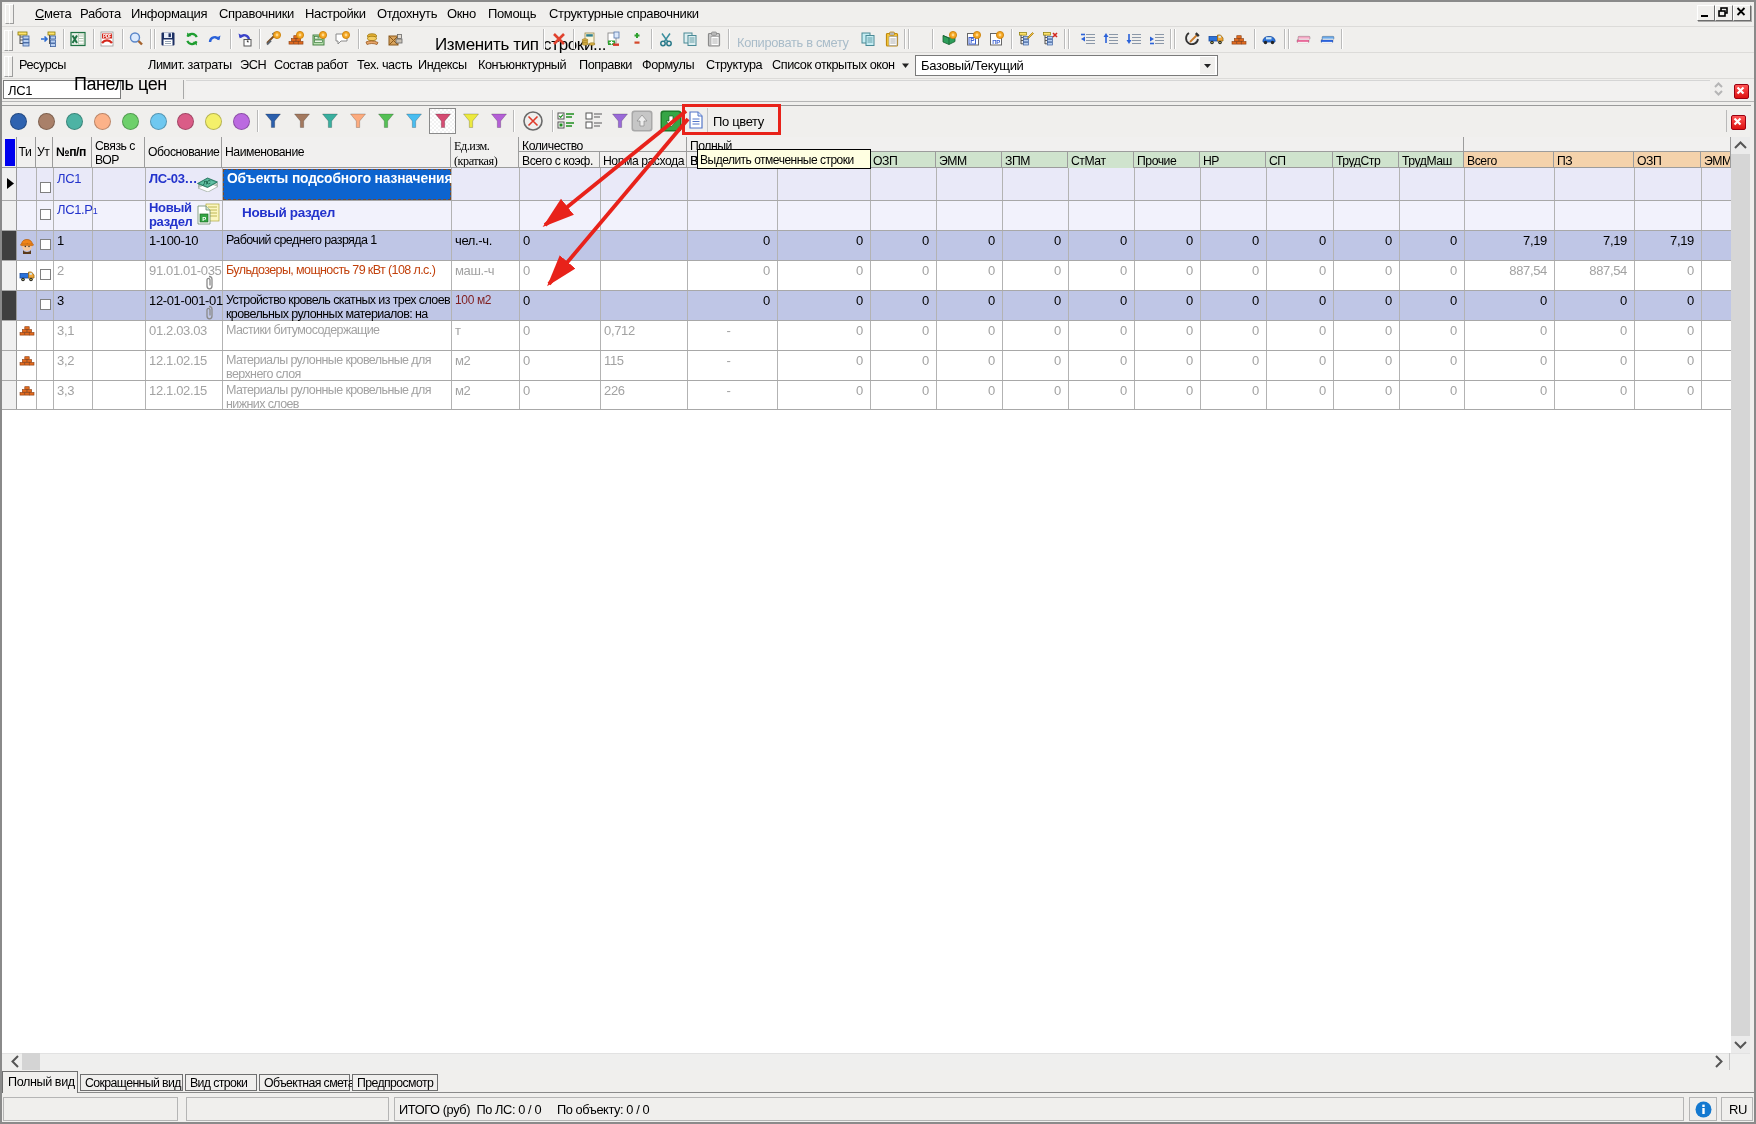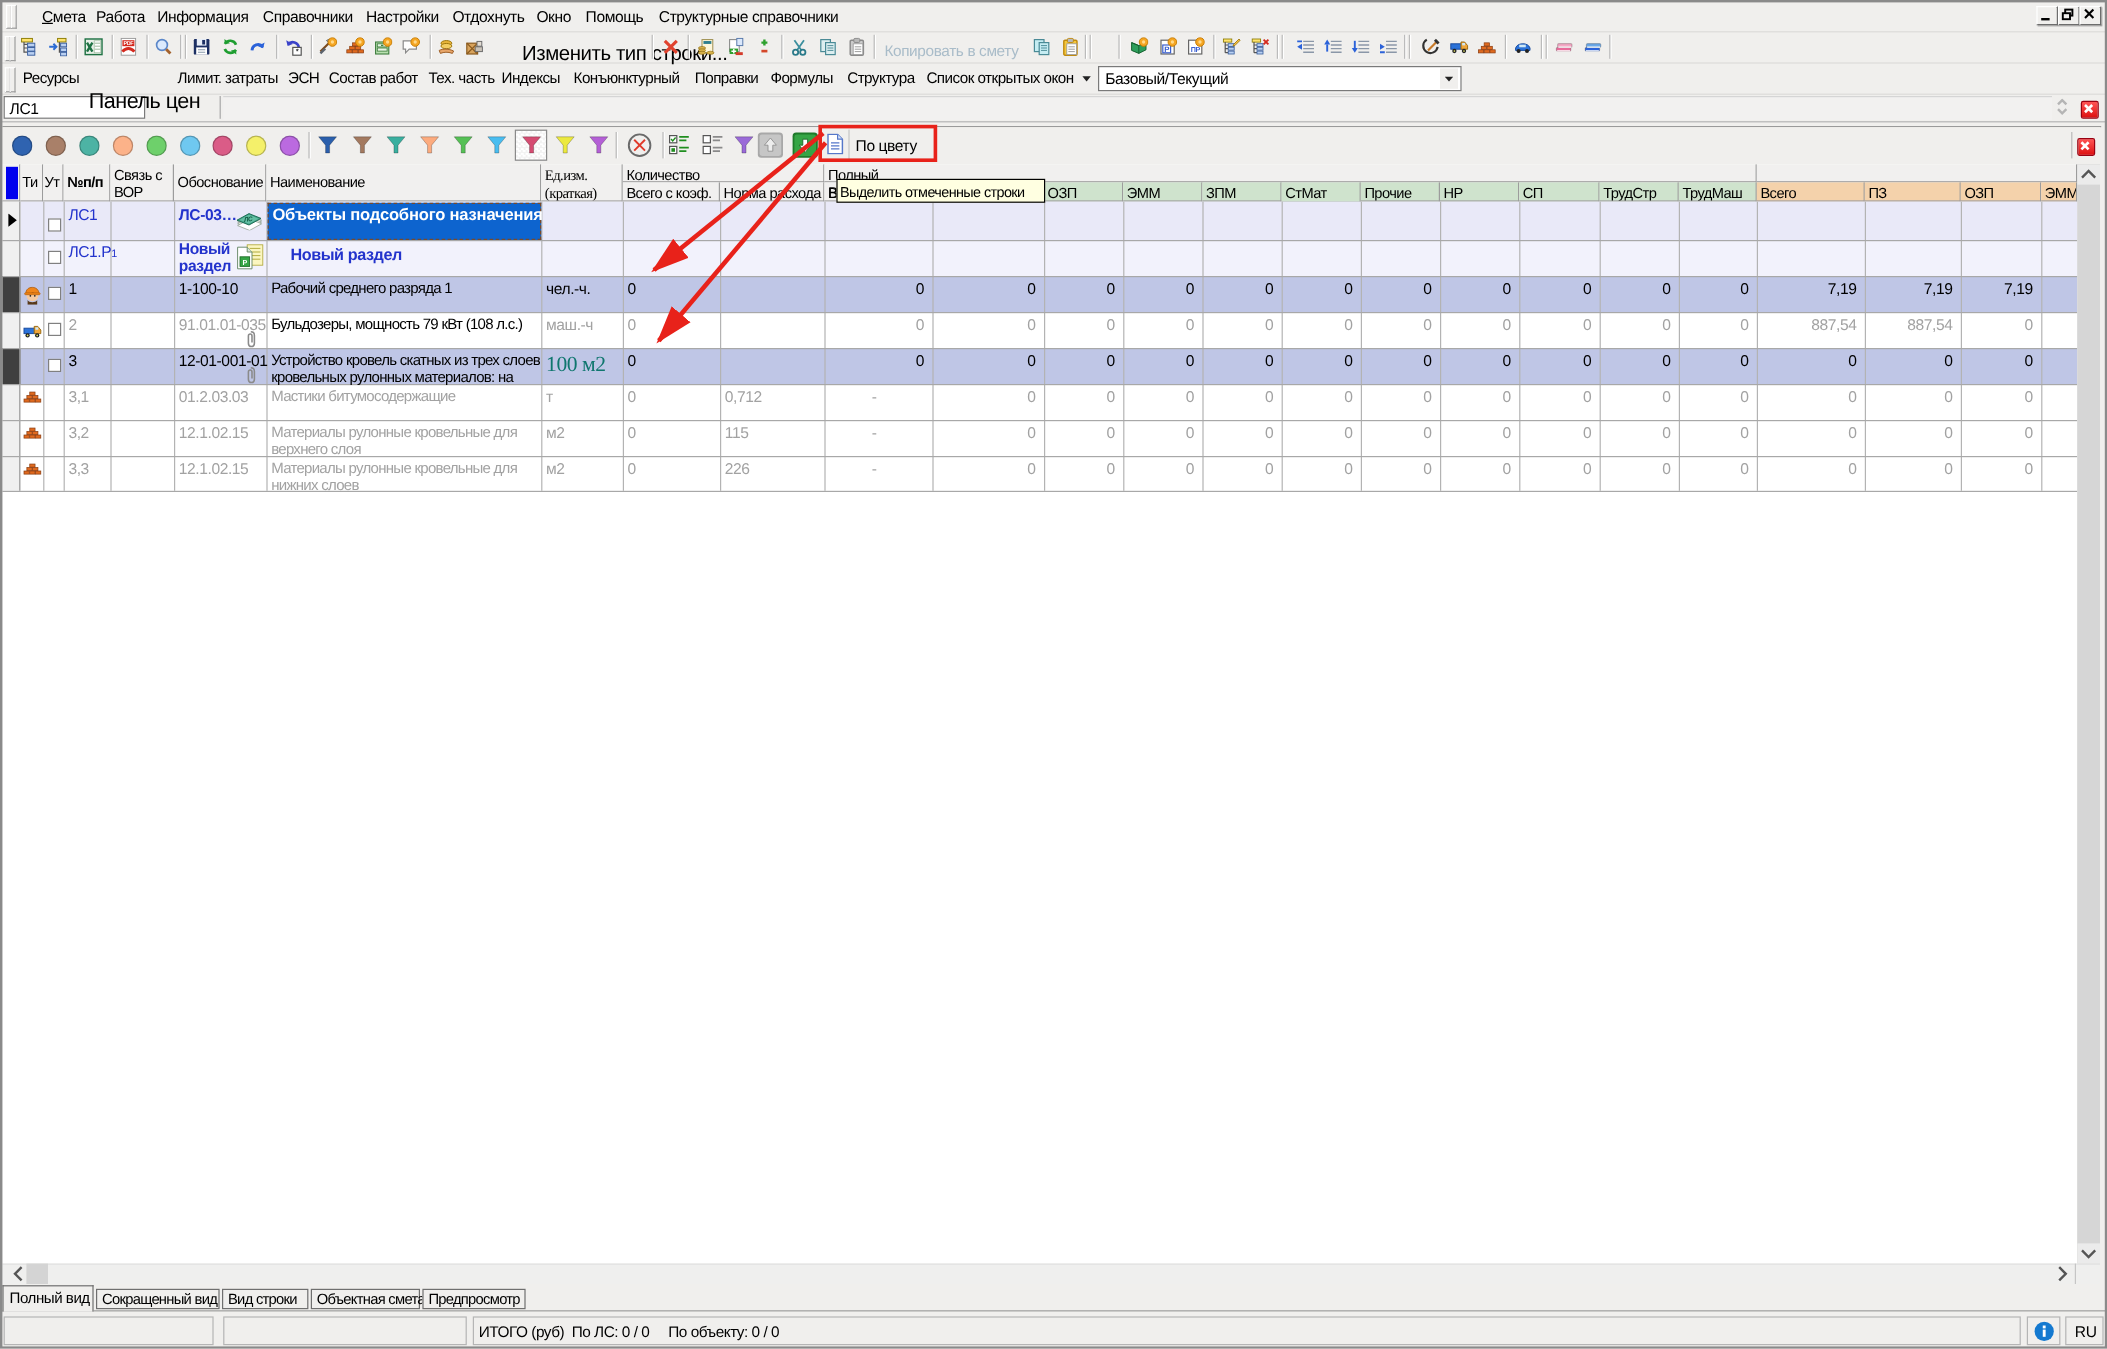--- a/index.html
+++ b/index.html
@@ -698,32 +698,32 @@
     </svg>
   </div>
 <div class="ab" style="left: 242px; top: 205px; font-size: 13.5px; color: rgb(35, 51, 204);"><b>Новый раздел</b></div>
 <div class="ab" style="left: 57px; top: 233px; font-size: 13px; color: rgb(0, 0, 0);">1</div>
 <div class="ab" style="left: 149px; top: 233px; font-size: 13px; color: rgb(0, 0, 0);">1-100-10</div>
 <div class="ab" style="left: 226px; top: 233px; width: 224px; font-size: 12.5px; line-height: 14.2px; letter-spacing: -0.6px; color: rgb(0, 0, 0); overflow: hidden; white-space: nowrap;">Рабочий среднего разряда 1</div>
 <div class="ab" style="left: 455px; top: 233px; font-size: 13px; color: rgb(0, 0, 0);">чел.-ч.</div>
 <div class="ab" style="left: 523px; top: 233px; font-size: 13px; color: rgb(0, 0, 0);">0</div>
 <div class="ab" style="left: 57px; top: 263px; font-size: 13px; color: rgb(162, 162, 162);">2</div>
 <div class="ab" style="left: 149px; top: 263px; font-size: 13px; color: rgb(162, 162, 162);">91.01.01-035</div>
-<div class="ab" style="left: 226px; top: 263px; width: 224px; font-size: 12.5px; line-height: 14.2px; letter-spacing: -0.6px; color: #000000; overflow: hidden; white-space: nowrap;">Бульдозеры, мощность 79 кВт (108 л.с.)</div>
+<div class="ab" style="left: 226px; top: 263px; width: 224px; font-size: 12.5px; line-height: 14.2px; letter-spacing: -0.6px; color: #c2410c; overflow: hidden; white-space: nowrap;">Бульдозеры, мощность 79 кВт (108 л.с.)</div>
 <div class="ab" style="left: 455px; top: 263px; font-size: 13px; color: rgb(162, 162, 162);">маш.-ч</div>
 <div class="ab" style="left: 523px; top: 263px; font-size: 13px; color: rgb(162, 162, 162);">0</div>
 <div class="ab" style="left: 204px; top: 275px;">
     <svg width="10" height="15">
       <path d="M5 1.5 C7 1.5 8 2.5 8 4.5 L8 11 C8 12.8 7 13.8 5.5 13.8 C4 13.8 3 12.8 3 11 L3 5 C3 4 3.6 3.4 4.5 3.4 C5.4 3.4 6 4 6 5 L6 10.5" fill="none" stroke="#8a8a8a" stroke-width="1.3"></path>
     </svg>
   </div>
 <div class="ab" style="left: 57px; top: 293px; font-size: 13px; color: rgb(0, 0, 0);">3</div>
 <div class="ab" style="left: 149px; top: 293px; font-size: 13px; color: rgb(0, 0, 0);">12-01-001-01</div>
 <div class="ab" style="left: 226px; top: 293px; width: 224px; font-size: 12.5px; line-height: 14.2px; letter-spacing: -0.6px; color: rgb(0, 0, 0); overflow: hidden; white-space: nowrap;">Устройство кровель скатных из трех слоев<br>кровельных рулонных материалов: на</div>
-<div class="ab" style="left: 455px; top: 293px; font-size: 18px; color: #0f766e; font-family: Liberation Serif, serif;">100 м2</div>
+<div class="ab" style="left: 455px; top: 293px; font-size: 12px; color: #7f1d1d;">100 м2</div>
 <div class="ab" style="left: 523px; top: 293px; font-size: 13px; color: rgb(0, 0, 0);">0</div>
 <div class="ab" style="left: 204px; top: 305px;">
     <svg width="10" height="15">
       <path d="M5 1.5 C7 1.5 8 2.5 8 4.5 L8 11 C8 12.8 7 13.8 5.5 13.8 C4 13.8 3 12.8 3 11 L3 5 C3 4 3.6 3.4 4.5 3.4 C5.4 3.4 6 4 6 5 L6 10.5" fill="none" stroke="#8a8a8a" stroke-width="1.3"></path>
     </svg>
   </div>
 <div class="ab" style="left: 57px; top: 323px; font-size: 13px; color: rgb(162, 162, 162);">3,1</div>
 <div class="ab" style="left: 149px; top: 323px; font-size: 13px; color: rgb(162, 162, 162);">01.2.03.03</div>
 <div class="ab" style="left: 226px; top: 323px; width: 224px; font-size: 12.5px; line-height: 14.2px; letter-spacing: -0.6px; color: rgb(162, 162, 162); overflow: hidden; white-space: nowrap;">Мастики битумосодержащие</div>
 <div class="ab" style="left: 455px; top: 323px; font-size: 13px; color: rgb(162, 162, 162);">т</div>

